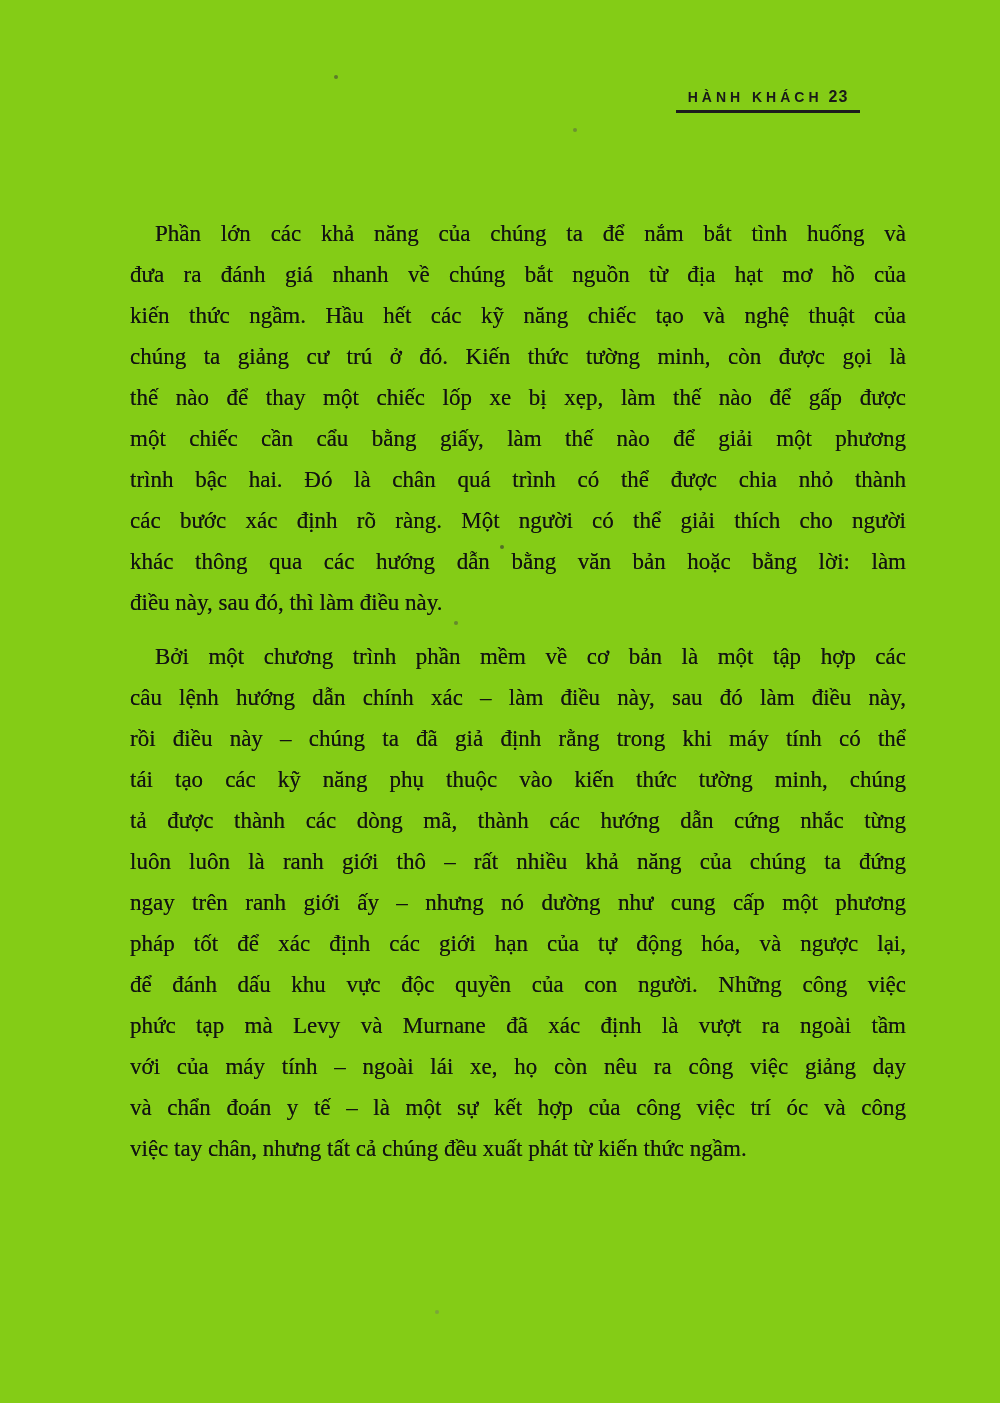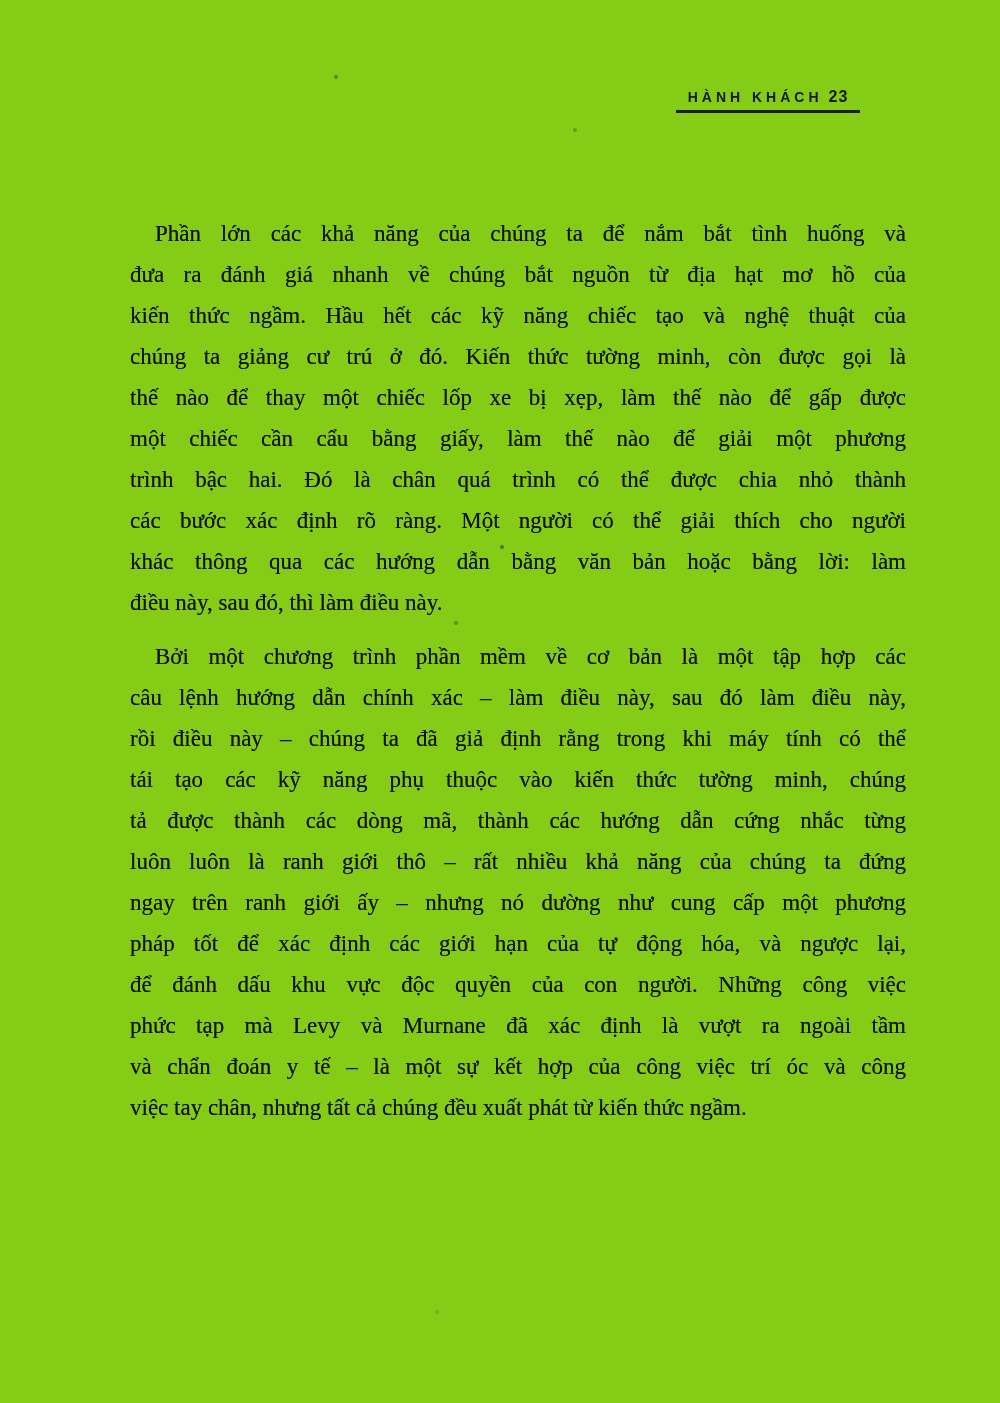--- a/index.html
+++ b/index.html
@@ -113,20 +113,21 @@
         <div class="line first">Bởi một chương trình phần mềm về cơ bản là một tập hợp các</div>
         <div class="line">câu lệnh hướng dẫn chính xác – làm điều này, sau đó làm điều này,</div>
         <div class="line">rồi điều này – chúng ta đã giả định rằng trong khi máy tính có thể</div>
         <div class="line">tái tạo các kỹ năng phụ thuộc vào kiến thức tường minh, chúng</div>
         <div class="line">tả được thành các dòng mã, thành các hướng dẫn cứng nhắc từng</div>
         <div class="line">luôn luôn là ranh giới thô – rất nhiều khả năng của chúng ta đứng</div>
         <div class="line">ngay trên ranh giới ấy – nhưng nó dường như cung cấp một phương</div>
         <div class="line">pháp tốt để xác định các giới hạn của tự động hóa, và ngược lại,</div>
         <div class="line">để đánh dấu khu vực độc quyền của con người. Những công việc</div>
         <div class="line">phức tạp mà Levy và Murnane đã xác định là vượt ra ngoài tầm</div>
+        <div class="line">với của máy tính – ngoài lái xe, họ còn nêu ra công việc giảng dạy</div>
         <div class="line">và chẩn đoán y tế – là một sự kết hợp của công việc trí óc và công</div>
         <div class="line last">việc tay chân, nhưng tất cả chúng đều xuất phát từ kiến thức ngầm.</div>
       </div>
     </div>
 
   <div class="specks"></div>
 
 </div>
 
 </body></html>

